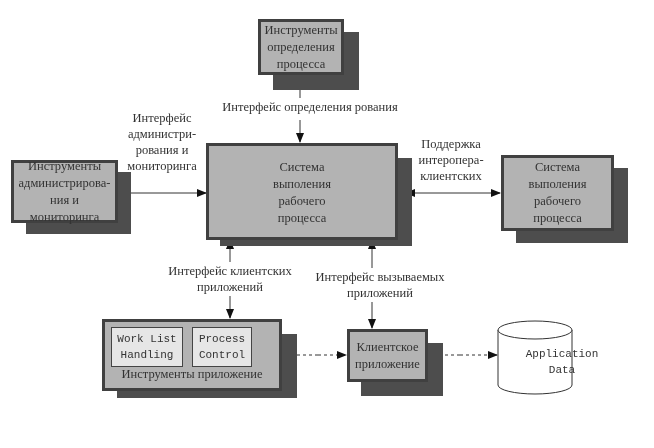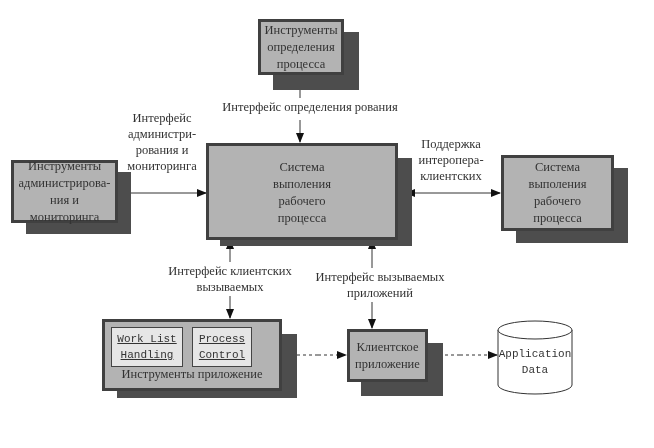--- a/index.html
+++ b/index.html
@@ -6,21 +6,21 @@
   body { width: 654px; height: 448px; position: relative; overflow: hidden;
          font-family: "Liberation Serif", "DejaVu Serif", serif; color: #333; }
   .shadow { position: absolute; background: #4d4d4d; }
   .box { position: absolute; background: #b3b3b3; border: 3px solid #404040;
          box-sizing: border-box; display: flex; align-items: center; justify-content: center;
          text-align: center; font-size: 12.5px; line-height: 17px; color: #333; }
   .box .txt { white-space: pre-line; }
   .inner { position: absolute; background: #e6e6e6; border: 1px solid #444; box-sizing: border-box;
            display: flex; align-items: center; justify-content: center; text-align: center;
            font-family: "Liberation Mono", "DejaVu Sans Mono", monospace; font-size: 11px; line-height: 16px;
-           white-space: pre-line; color: #333; text-decoration: underline; }
+           white-space: pre-line; color: #333; }
   .label { position: absolute; text-align: center; font-size: 12.5px; line-height: 16px;
            white-space: pre-line; color: #333; }
   svg.lines { position: absolute; left: 0; top: 0; }
   .cyl-text { position: absolute; text-align: center; font-family: "Liberation Mono", "DejaVu Sans Mono", monospace;
               font-size: 11px; line-height: 16px; white-space: pre-line; color: #333; }
 </style>
 </head>
 <body>
 
 <svg class="lines" width="654" height="448">
@@ -92,34 +92,34 @@
 
 <div class="shadow" style="left:516px;top:168px;width:112px;height:75px;"></div>
 <div class="box" style="left:501px;top:155px;width:113px;height:76px;">
   <span class="txt">Система
 выполения
 рабочего
 процесса</span>
 </div>
 
 <div class="label" style="left:160px;top:263px;width:140px;">Интерфейс клиентских
-вызываемых</div>
+приложений</div>
 
 <div class="label" style="left:305px;top:269px;width:150px;">Интерфейс вызываемых
 приложений</div>
 
 <div class="shadow" style="left:117px;top:334px;width:180px;height:64px;"></div>
 <div class="box" style="left:102px;top:319px;width:180px;height:72px;align-items:flex-end;padding-bottom:5px;">
   <span class="txt">Инструменты приложение</span>
 </div>
 <div class="inner" style="left:111px;top:327px;width:72px;height:40px;">Work List
 Handling</div>
 <div class="inner" style="left:192px;top:327px;width:60px;height:40px;">Process
 Control</div>
 
 <div class="shadow" style="left:361px;top:343px;width:82px;height:53px;"></div>
 <div class="box" style="left:347px;top:329px;width:81px;height:53px;">
   <span class="txt">Клиентское
 приложение</span>
 </div>
 
-<div class="cyl-text" style="left:498px;top:346px;width:74px;">Application
+<div class="cyl-text" style="left:498px;top:346px;width:74px;padding-left:27px;">Application
 Data</div>
 
 </body></html>

